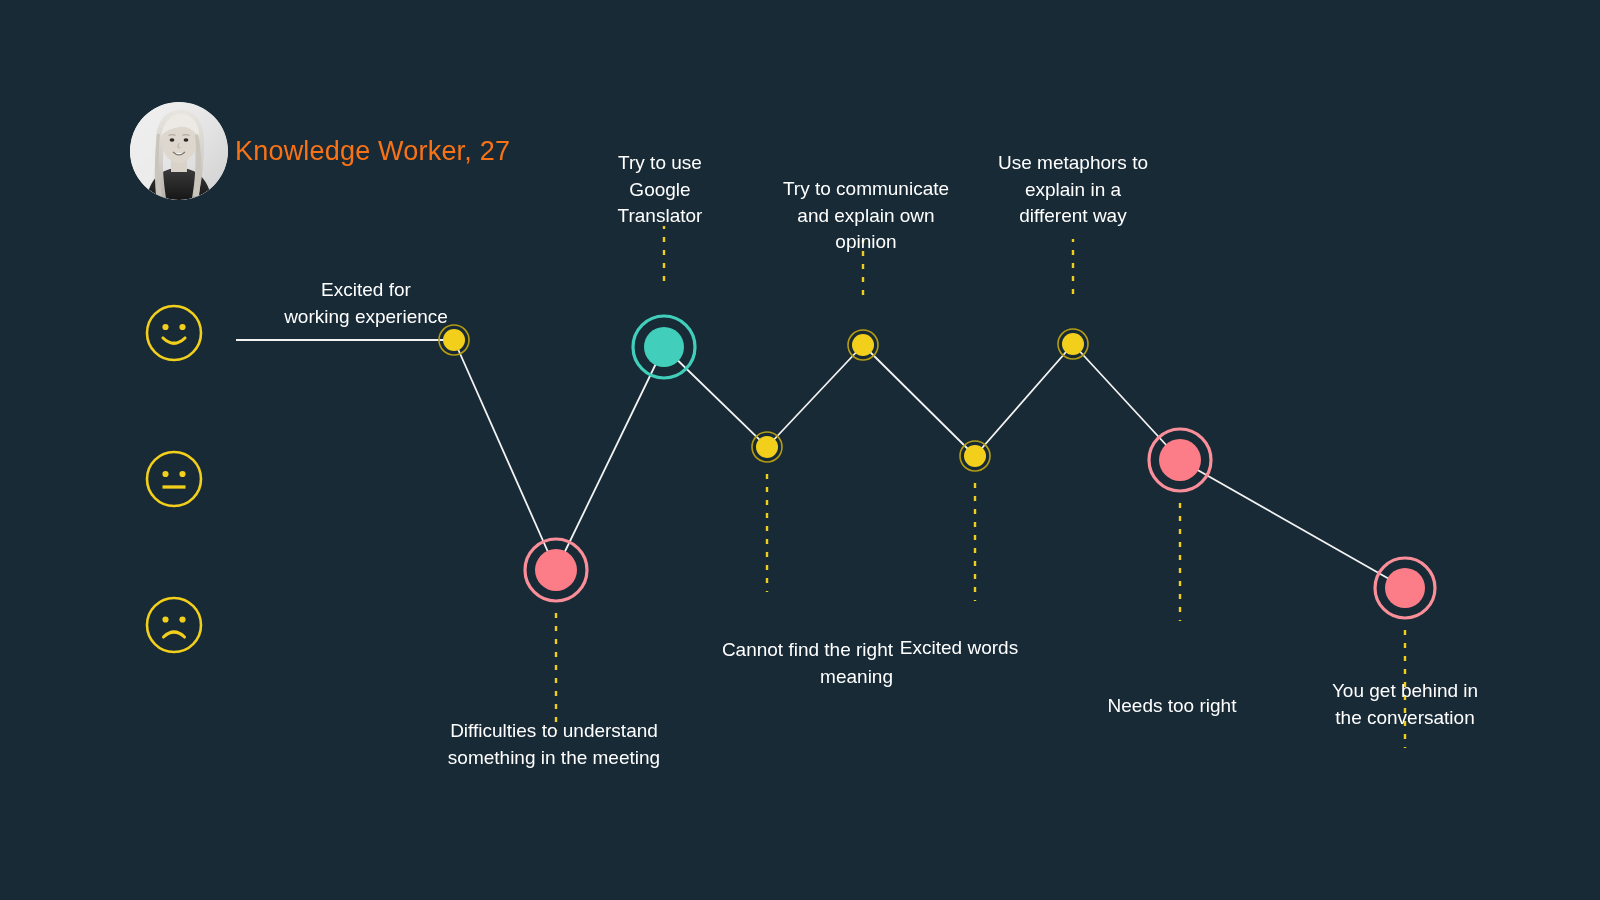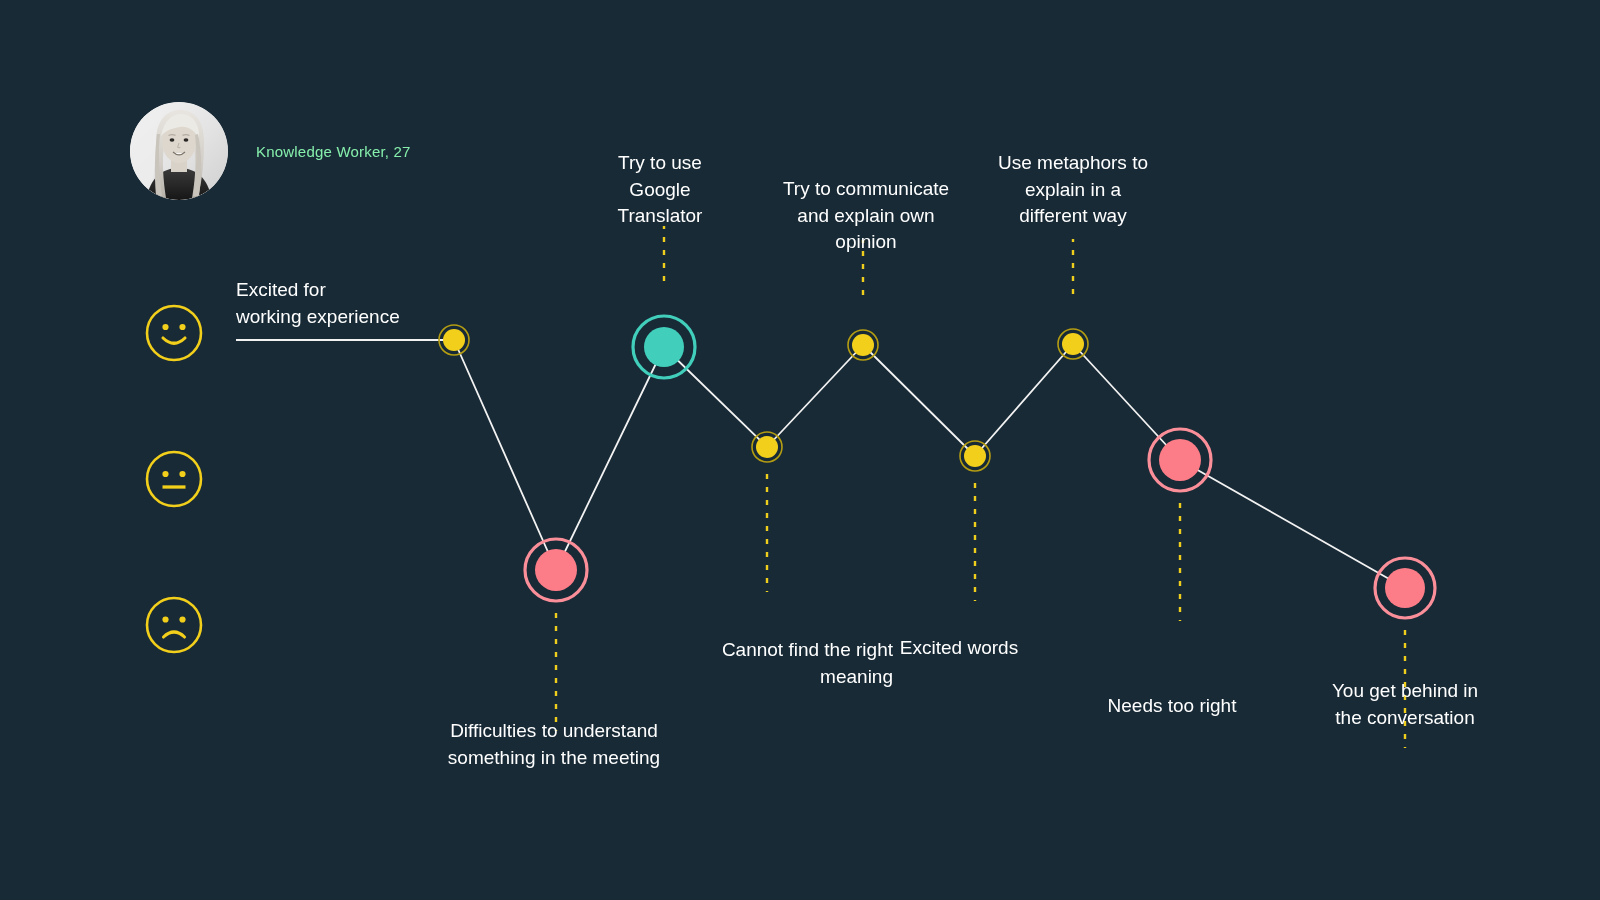--- a/index.html
+++ b/index.html
@@ -36,23 +36,23 @@
     width: 98px;
     height: 98px;
     border-radius: 50%;
     overflow: hidden;
     flex: 0 0 auto;
     position: relative;
     background: #dedede;
   }
   .avatar svg { display: block; width: 98px; height: 98px; }
   .persona-name {
-    margin-left: 28px;
-    font-size: 15px;
-    color: #86efac;
+    margin-left: 7px;
+    font-size: 27px;
+    color: #f97316;
     letter-spacing: .2px;
     white-space: nowrap;
   }
 
   
   .mood {
     position: absolute;
     width: 60px;
     height: 60px;
   }
@@ -70,21 +70,21 @@
 
   
   .anno {
     position: absolute;
     font-size: 19px;
     line-height: 26.5px;
     color: #ffffff;
     white-space: pre-line;
   }
   .anno.center { text-align: center; }
-  .anno.left   { text-align: left; }
+  .anno.left   { text-align: center; }
 </style>
 </head>
 <body>
 
 <div id="stage">
 
   <div class="persona">
     <div class="avatar">
       <svg viewBox="0 0 98 98">
         <defs>

